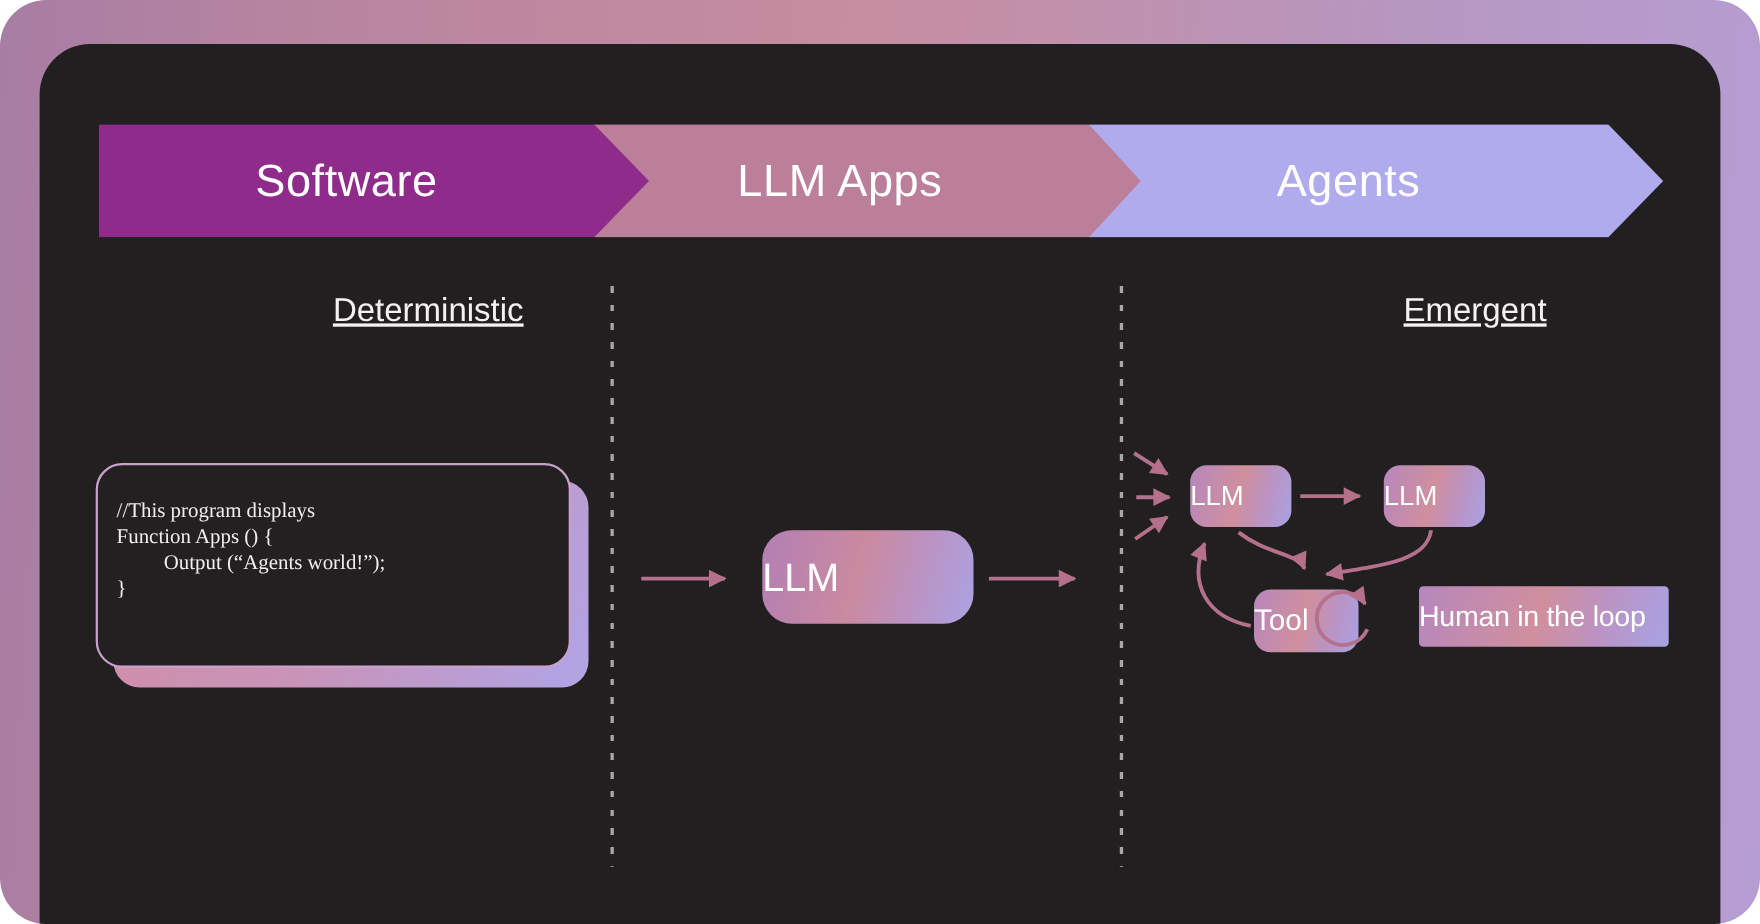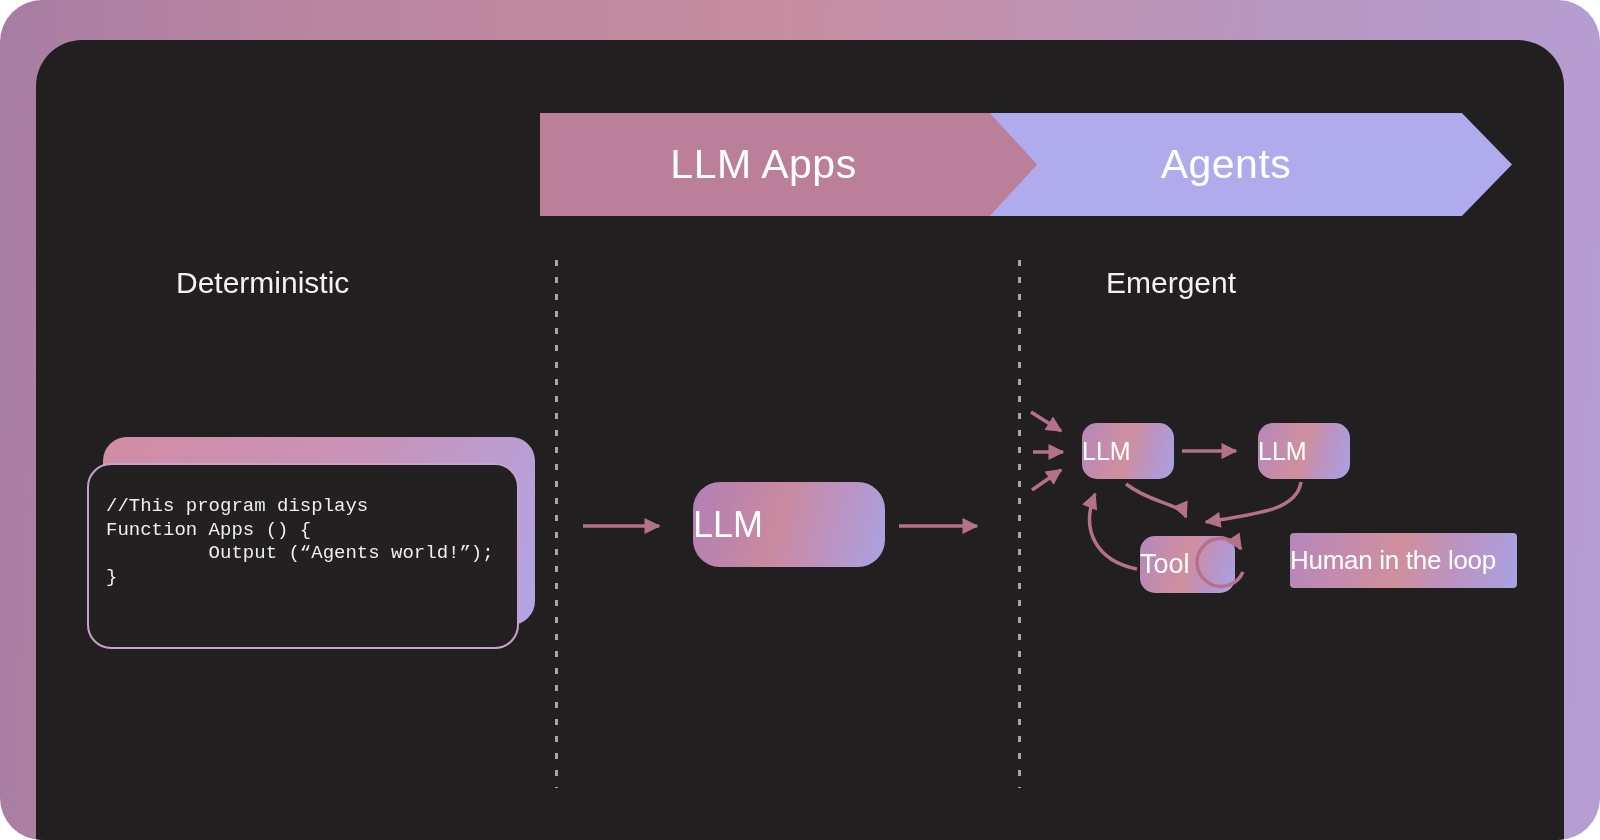--- a/index.html
+++ b/index.html
@@ -13,32 +13,32 @@
   .chev{position:absolute;top:113px;height:103px;display:flex;align-items:center;justify-content:center;
         padding-right:50px;color:#ffffff;font-size:41px;letter-spacing:0.5px;}
   .chev-software{left:90px;width:500px;background:#8e2b8b;z-index:3;
         clip-path:polygon(0 0,90% 0,100% 50%,90% 100%,0 100%);}
   .chev-llmapps{left:540px;width:497px;background:#bc7f99;z-index:2;
         clip-path:polygon(0 0,90.5% 0,100% 50%,90.5% 100%,0 100%);}
   .chev-agents{left:990px;width:522px;background:#afabec;z-index:1;
         clip-path:polygon(0 0,90.4% 0,100% 50%,90.4% 100%,0 100%);}
 
   
-  .col-label{position:absolute;top:266px;width:300px;text-align:left;color:#f4f1f3;font-size:30px;}
+  .col-label{position:absolute;top:266px;width:300px;text-align:right;color:#f4f1f3;font-size:30px;text-decoration:underline;}
   .col-label.c1{left:176px;} .col-label.c2{left:638px;} .col-label.c3{left:1106px;}
   .divider{position:absolute;top:260px;height:528px;width:3px;
            background:repeating-linear-gradient(to bottom,#a9a6a7 0 6px,transparent 6px 17px);}
   .divider.d1{left:555px;} .divider.d2{left:1018px;}
 
   
   .code-shadow{position:absolute;left:103px;top:437px;width:432px;height:188px;border-radius:24px;
            background:linear-gradient(120deg,#d18da6 5%,#c993b8 50%,#b2a3e3 95%);}
   .code-box{position:absolute;left:87px;top:421px;width:432px;height:186px;border-radius:24px;
            background:#222021;border:2.5px solid #c9a2cc;padding:30px 0 0 17px;
-           font-family:Liberation Mono, monospace;font-size:19px;line-height:23.5px;color:#f0eef0;margin-top:42px;}
+           font-family:Liberation Serif, serif;font-size:19px;line-height:23.5px;color:#f0eef0;}
   .code-line{white-space:pre;}
 
   
   .gbox{position:absolute;display:flex;align-items:center;color:#ffffff;
         background:linear-gradient(105deg,#b687bd 0%,#d08f9d 48%,#bb93c2 72%,#a8a2e4 100%);}
   .llm-mid{left:693px;top:482px;width:192px;height:85px;border-radius:27px;font-size:36px;
         background:linear-gradient(105deg,#b27fb5 0%,#ca8a9f 45%,#bb93c2 72%,#aaa3e2 100%);}
   .llm-s1{left:1082px;top:423px;width:92px;height:56px;border-radius:15px;font-size:25px;}
   .llm-s2{left:1258px;top:423px;width:92px;height:56px;border-radius:15px;font-size:25px;}
   .tool-box{left:1140px;top:536px;width:95px;height:57px;border-radius:15px;font-size:27px;}
@@ -51,20 +51,23 @@
 
 <div class="stage">
   <div class="frame">
     <div class="panel"></div>
 
     <div class="chev chev-agents">
       <span>Agents</span>
     </div>
     <div class="chev chev-llmapps">
       <span>LLM Apps</span>
+    </div>
+    <div class="chev chev-software">
+      <span>Software</span>
     </div>
 
     <div class="col-label c1">Deterministic</div>
     <div class="col-label c3">Emergent</div>
 
     <div class="divider d1"></div>
     <div class="divider d2"></div>
 
     <div class="code-shadow"></div>
     <div class="code-box">

